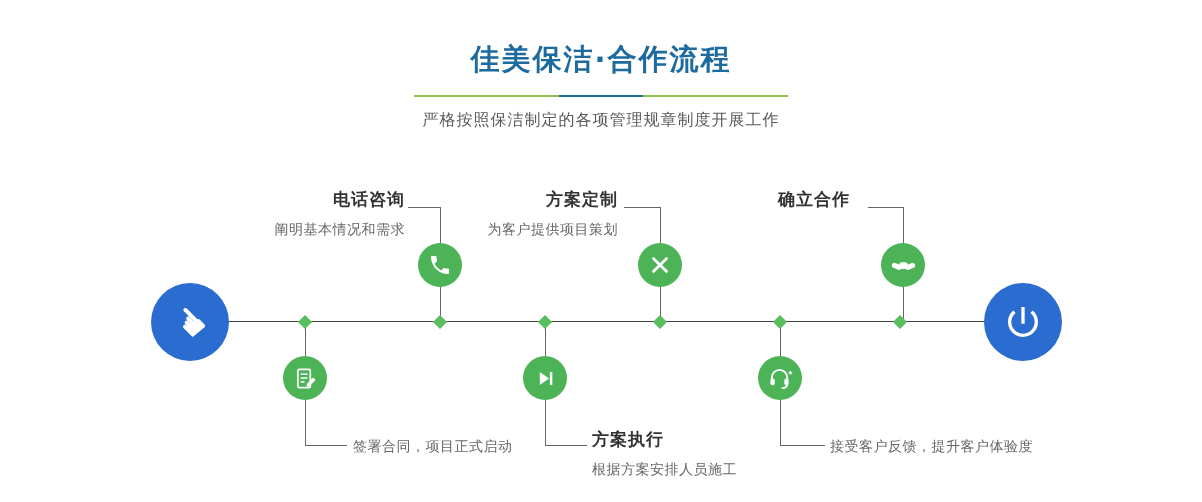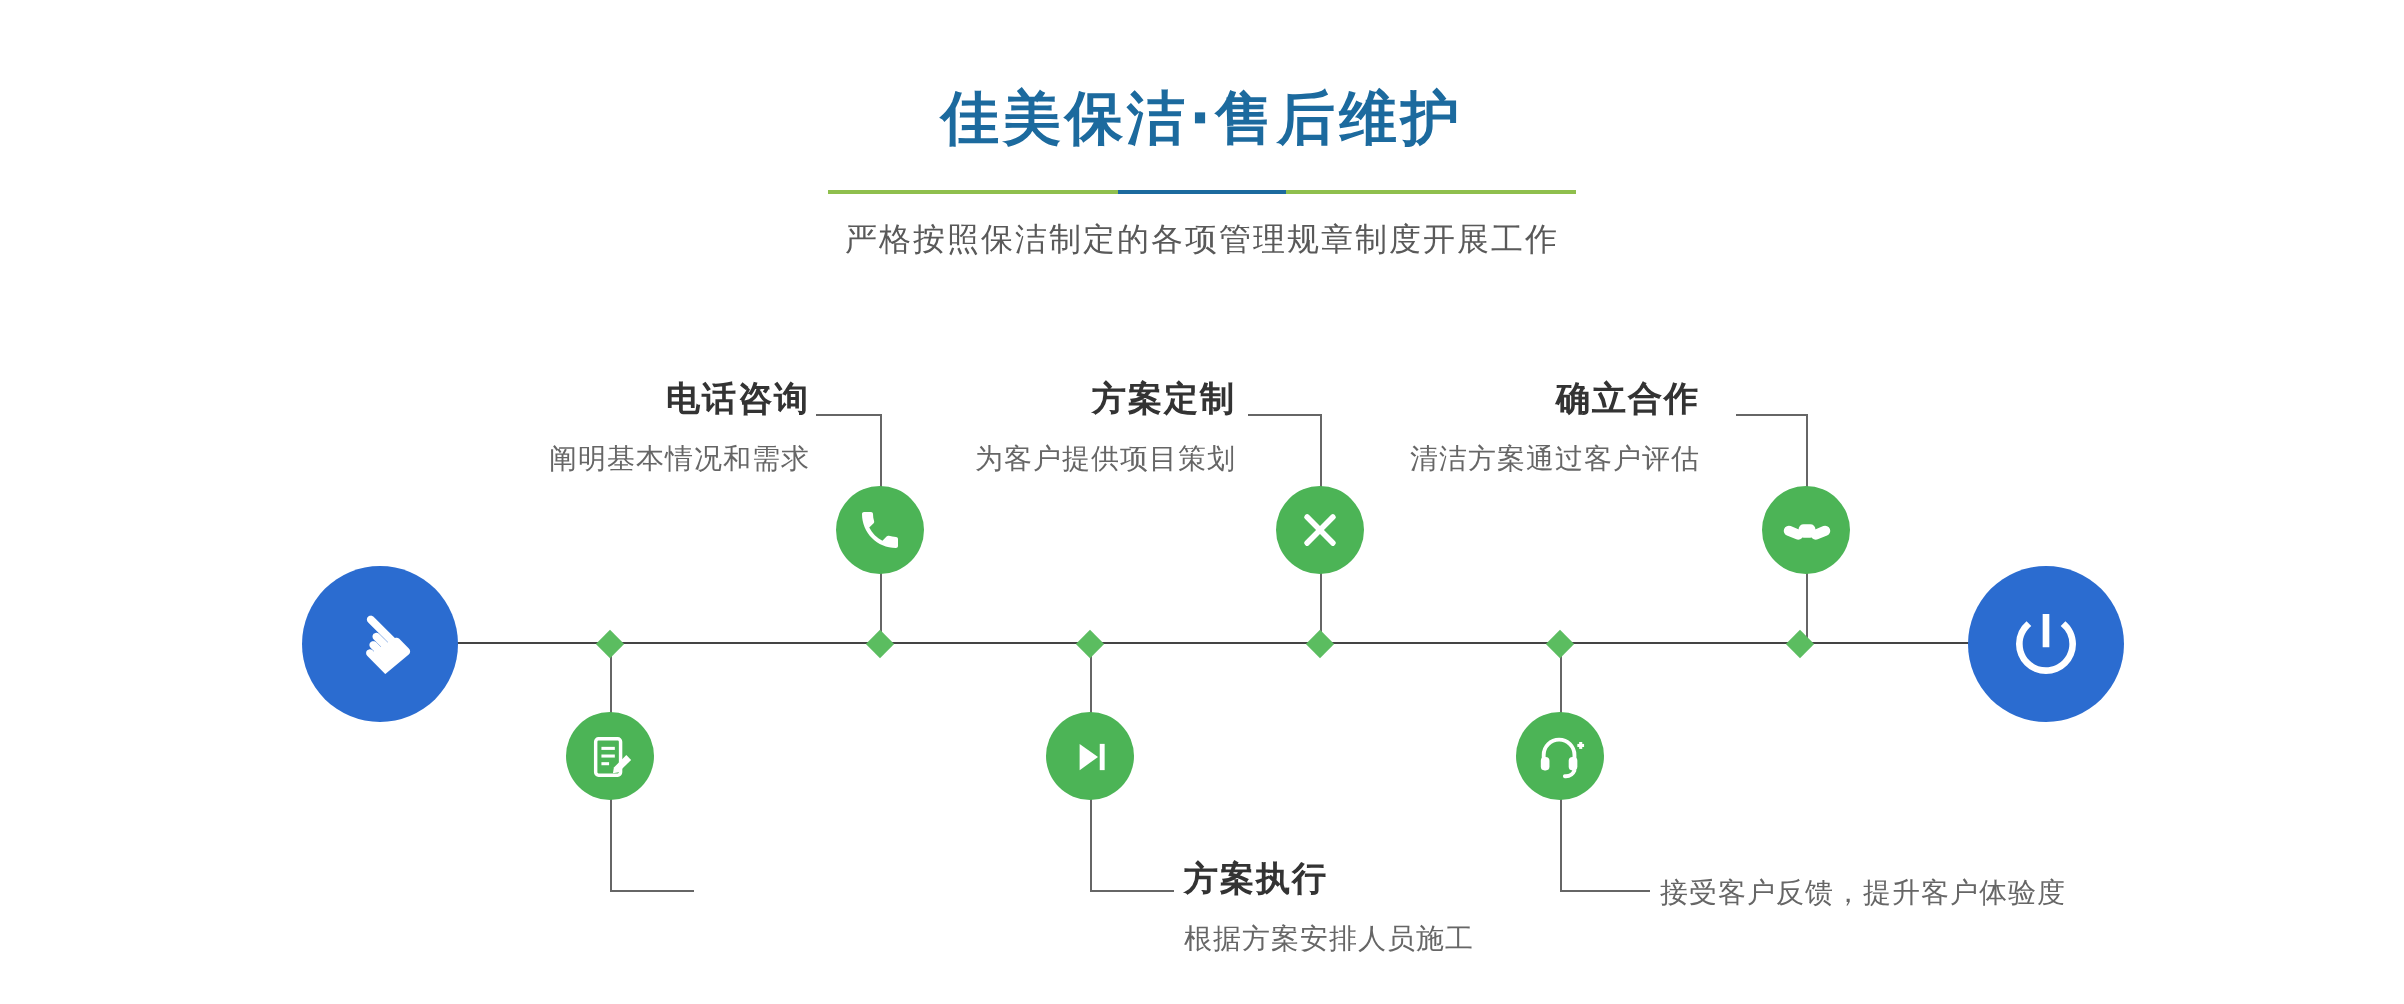--- a/index.html
+++ b/index.html
@@ -35,21 +35,21 @@
   .step-top { position:absolute; top:188px; text-align:right; }
   .step-bottom { position:absolute; top:428px; text-align:left; }
   .step-label { font-size:17px; font-weight:600; color:#333; letter-spacing:1px; }
   .step-desc { font-size:14px; color:#666; margin-top:10px; letter-spacing:0.5px; }
 </style>
 </head>
 <body>
 
 <div class="page">
 
-  <div class="title">佳美保洁·售后维护</div>
+  <div class="title">佳美保洁·合作流程</div>
   <div class="divider">
     <div class="divider-accent"></div>
   </div>
   <div class="subtitle">严格按照保洁制定的各项管理规章制度开展工作</div>
 
   <div class="main-line"></div>
 
   <div class="hline" style="top:207px; left:408px; width:33px;"></div>
   <div class="vline" style="left:440px; top:207px; height:114px;"></div>
   <div class="hline" style="top:207px; left:624px; width:37px;"></div>
@@ -136,24 +136,24 @@
   <div class="step-top" style="right:584px;">
     <div class="step-label">方案定制</div>
     <div class="step-desc">为客户提供项目策划</div>
   </div>
   <div class="step-top" style="right:797px;">
     <div class="step-label">电话咨询</div>
     <div class="step-desc">阐明基本情况和需求</div>
   </div>
   <div class="step-top" style="right:352px;">
     <div class="step-label">确立合作</div>
-    <div class="step-desc">清洁方案通过客户评估</div>
   </div>
 
   <div class="step-bottom" style="left:353px;">
+    <div class="step-desc">签署合同，项目正式启动</div>
   </div>
   <div class="step-bottom" style="left:592px;">
     <div class="step-label">方案执行</div>
     <div class="step-desc">根据方案安排人员施工</div>
   </div>
   <div class="step-bottom" style="left:830px;">
     <div class="step-desc">接受客户反馈，提升客户体验度</div>
   </div>
 
 </div>

